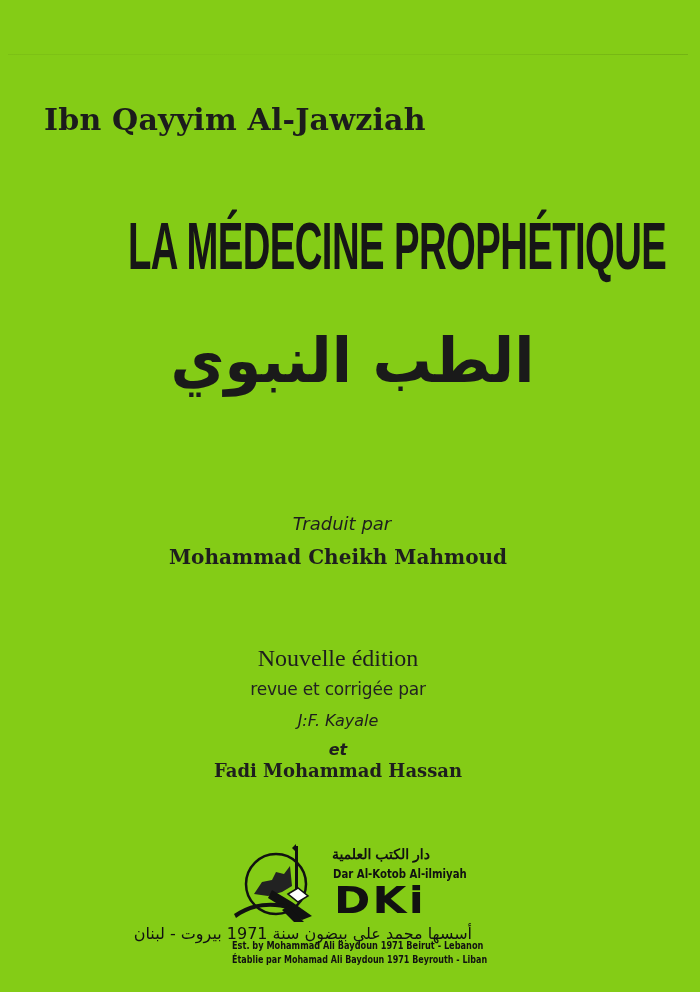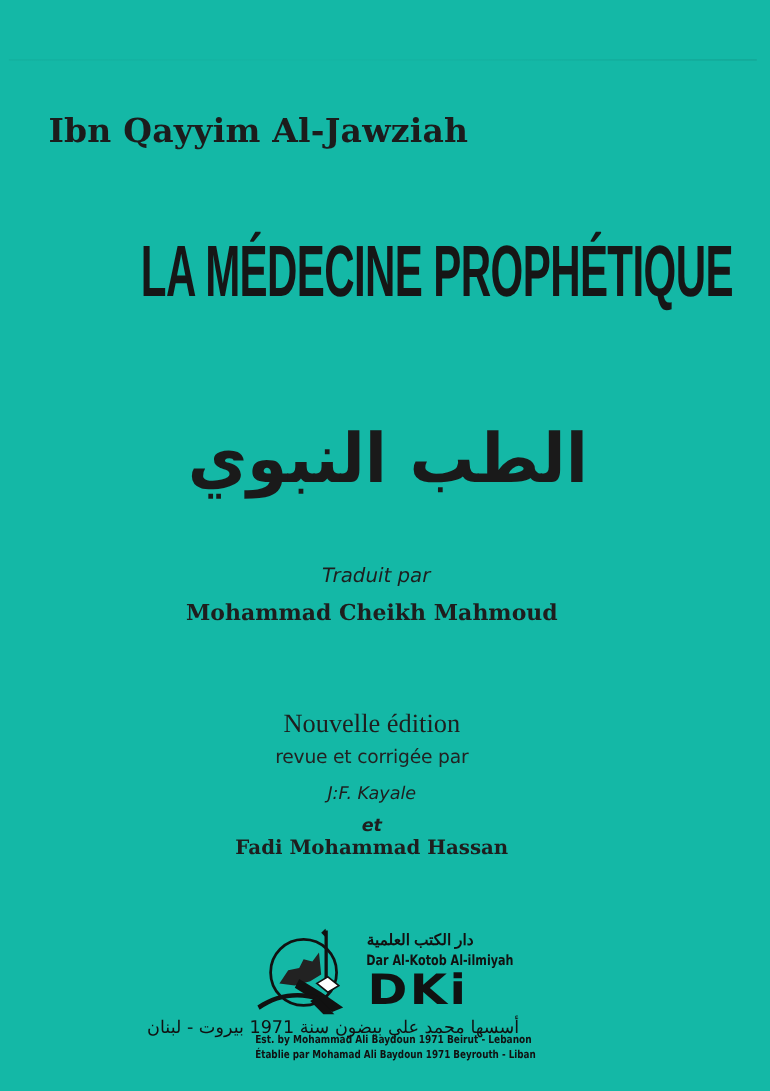--- a/index.html
+++ b/index.html
@@ -1,38 +1,38 @@
 <!DOCTYPE html>
 <html><head>
 <meta charset="utf-8">
 <style>
   html, body { margin: 0; padding: 0; }
   body {
     width: 700px; height: 992px; background: #ffffff; position: relative; overflow: hidden;
     color: #1a1a1a;
   }
-  .page { position: absolute; inset: 0; background: #14b8a6; }
+  .page { position: absolute; inset: 0; background: #84cc16; }
   .scan-line {
     position: absolute; top: 54px; left: 8px; width: 680px; height: 1px;
     background: linear-gradient(90deg, rgba(0,0,0,0.06), rgba(0,0,0,0.02) 40%, rgba(0,0,0,0.05) 70%, rgba(0,0,0,0.12) 98%);
   }
   .author {
     position: absolute; left: 44px; top: 102px;
     font-family: "DejaVu Serif", "Liberation Serif", serif; font-weight: bold;
     font-size: 30px; letter-spacing: 0.2px; color: #1c1c1c; white-space: nowrap;
   }
   .title {
     position: absolute; left: 128px; top: 206px; width: 428px;
     font-family: "Liberation Sans", "DejaVu Sans", sans-serif; font-weight: bold;
     font-size: 66px; line-height: 80px; color: #161616; white-space: nowrap;
     transform: scaleX(0.58); transform-origin: left top; letter-spacing: -1px;
   }
   .arabic-title {
-    position: absolute; left: 240px; top: 348px; width: 225px; height: 105px;
-    display: flex; align-items: flex-end; justify-content: center;
+    position: absolute; left: 240px; top: 324px; width: 225px; height: 105px;
+    display: flex; align-items: flex-start; justify-content: center;
   }
   .arabic-title span {
     font-family: "DejaVu Sans", sans-serif; font-size: 62px; font-weight: bold; color: #1a1a1a;
     direction: rtl; white-space: nowrap; transform: scaleX(0.95);
   }
   .center { position: absolute; left: 0; width: 700px; text-align: center; white-space: nowrap; }
   .translated-by {
     top: 513px; left: -8px; font-family: "DejaVu Sans", sans-serif; font-style: italic;
     font-size: 18px; color: #1e1e1e;
   }
@@ -57,22 +57,22 @@
     font-size: 16px; color: #1e1e1e;
   }
   .reviser2 {
     top: 760px; left: -12px; font-family: "DejaVu Serif", "Liberation Serif", serif; font-weight: bold;
     font-size: 18px; color: #1e1e1e;
   }
   
   .publisher { position: absolute; left: 232px; top: 844px; width: 240px; height: 125px; }
   .logo-emblem { position: absolute; left: 0; top: 0; width: 100px; height: 80px; }
   .pub-arabic {
-    position: absolute; left: 100px; top: 2px; width: 100px; text-align: center;
-    font-family: Liberation Serif, serif; font-weight: bold; font-size: 14px; direction: rtl; color: #111;
+    position: absolute; left: 100px; top: 2px; width: 100px; text-align: left;
+    font-family: Liberation Sans, sans-serif; font-weight: bold; font-size: 14px; direction: rtl; color: #111;
   }
   .pub-name {
     position: absolute; left: 101px; top: 22px; font-family: "DejaVu Sans", sans-serif; font-weight: bold;
     font-size: 13px; color: #111; transform: scaleX(0.78); transform-origin: left top; white-space: nowrap;
   }
   .pub-abbr {
     position: absolute; left: 102px; top: 36px; font-family: "DejaVu Sans", sans-serif; font-weight: bold;
     font-size: 38px; line-height: 40px; color: #111; letter-spacing: 2px; transform: scaleX(1.15); transform-origin: left top;
   }
   .pub-line {

